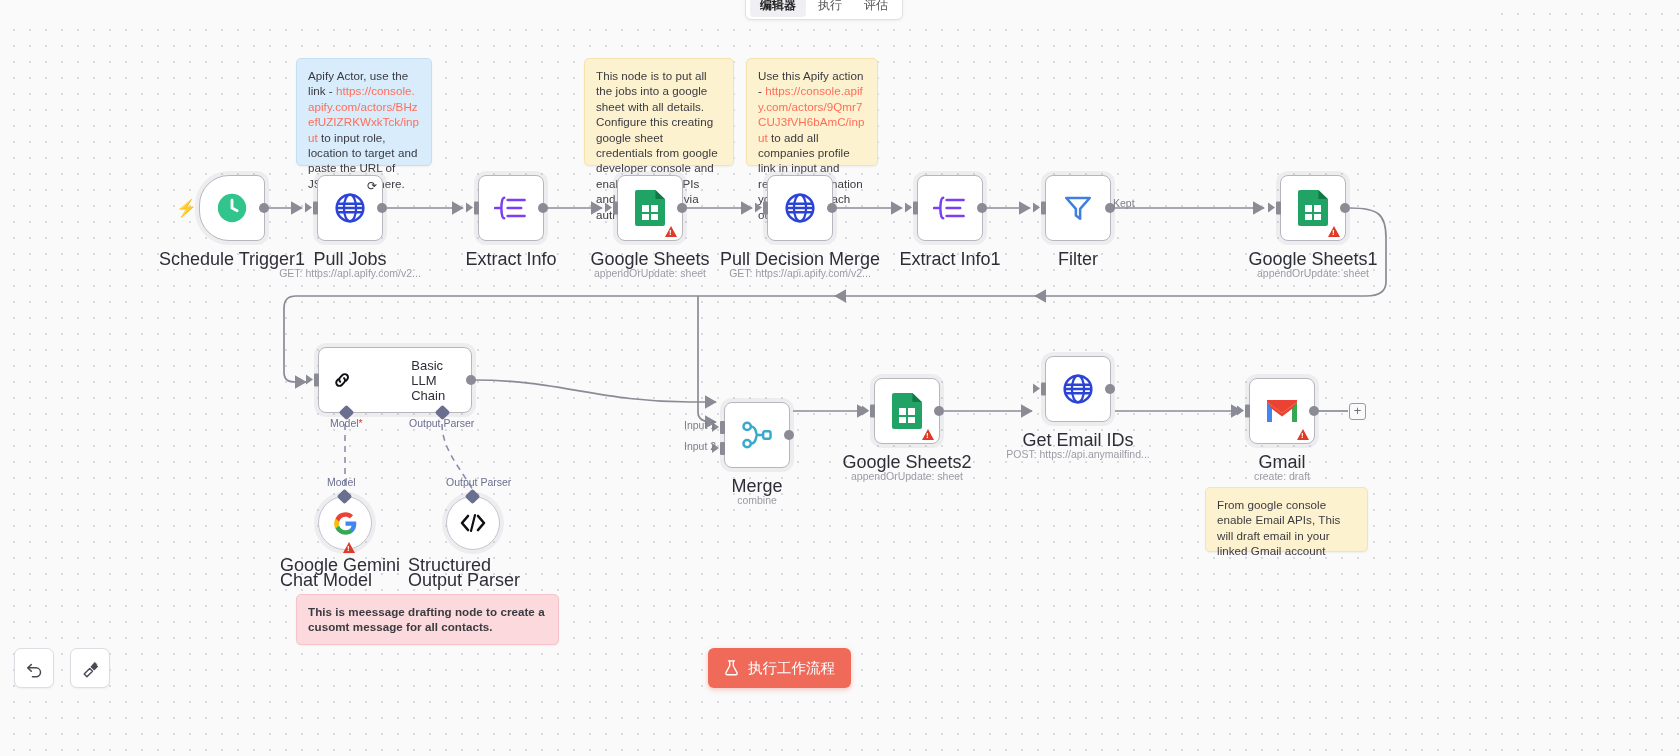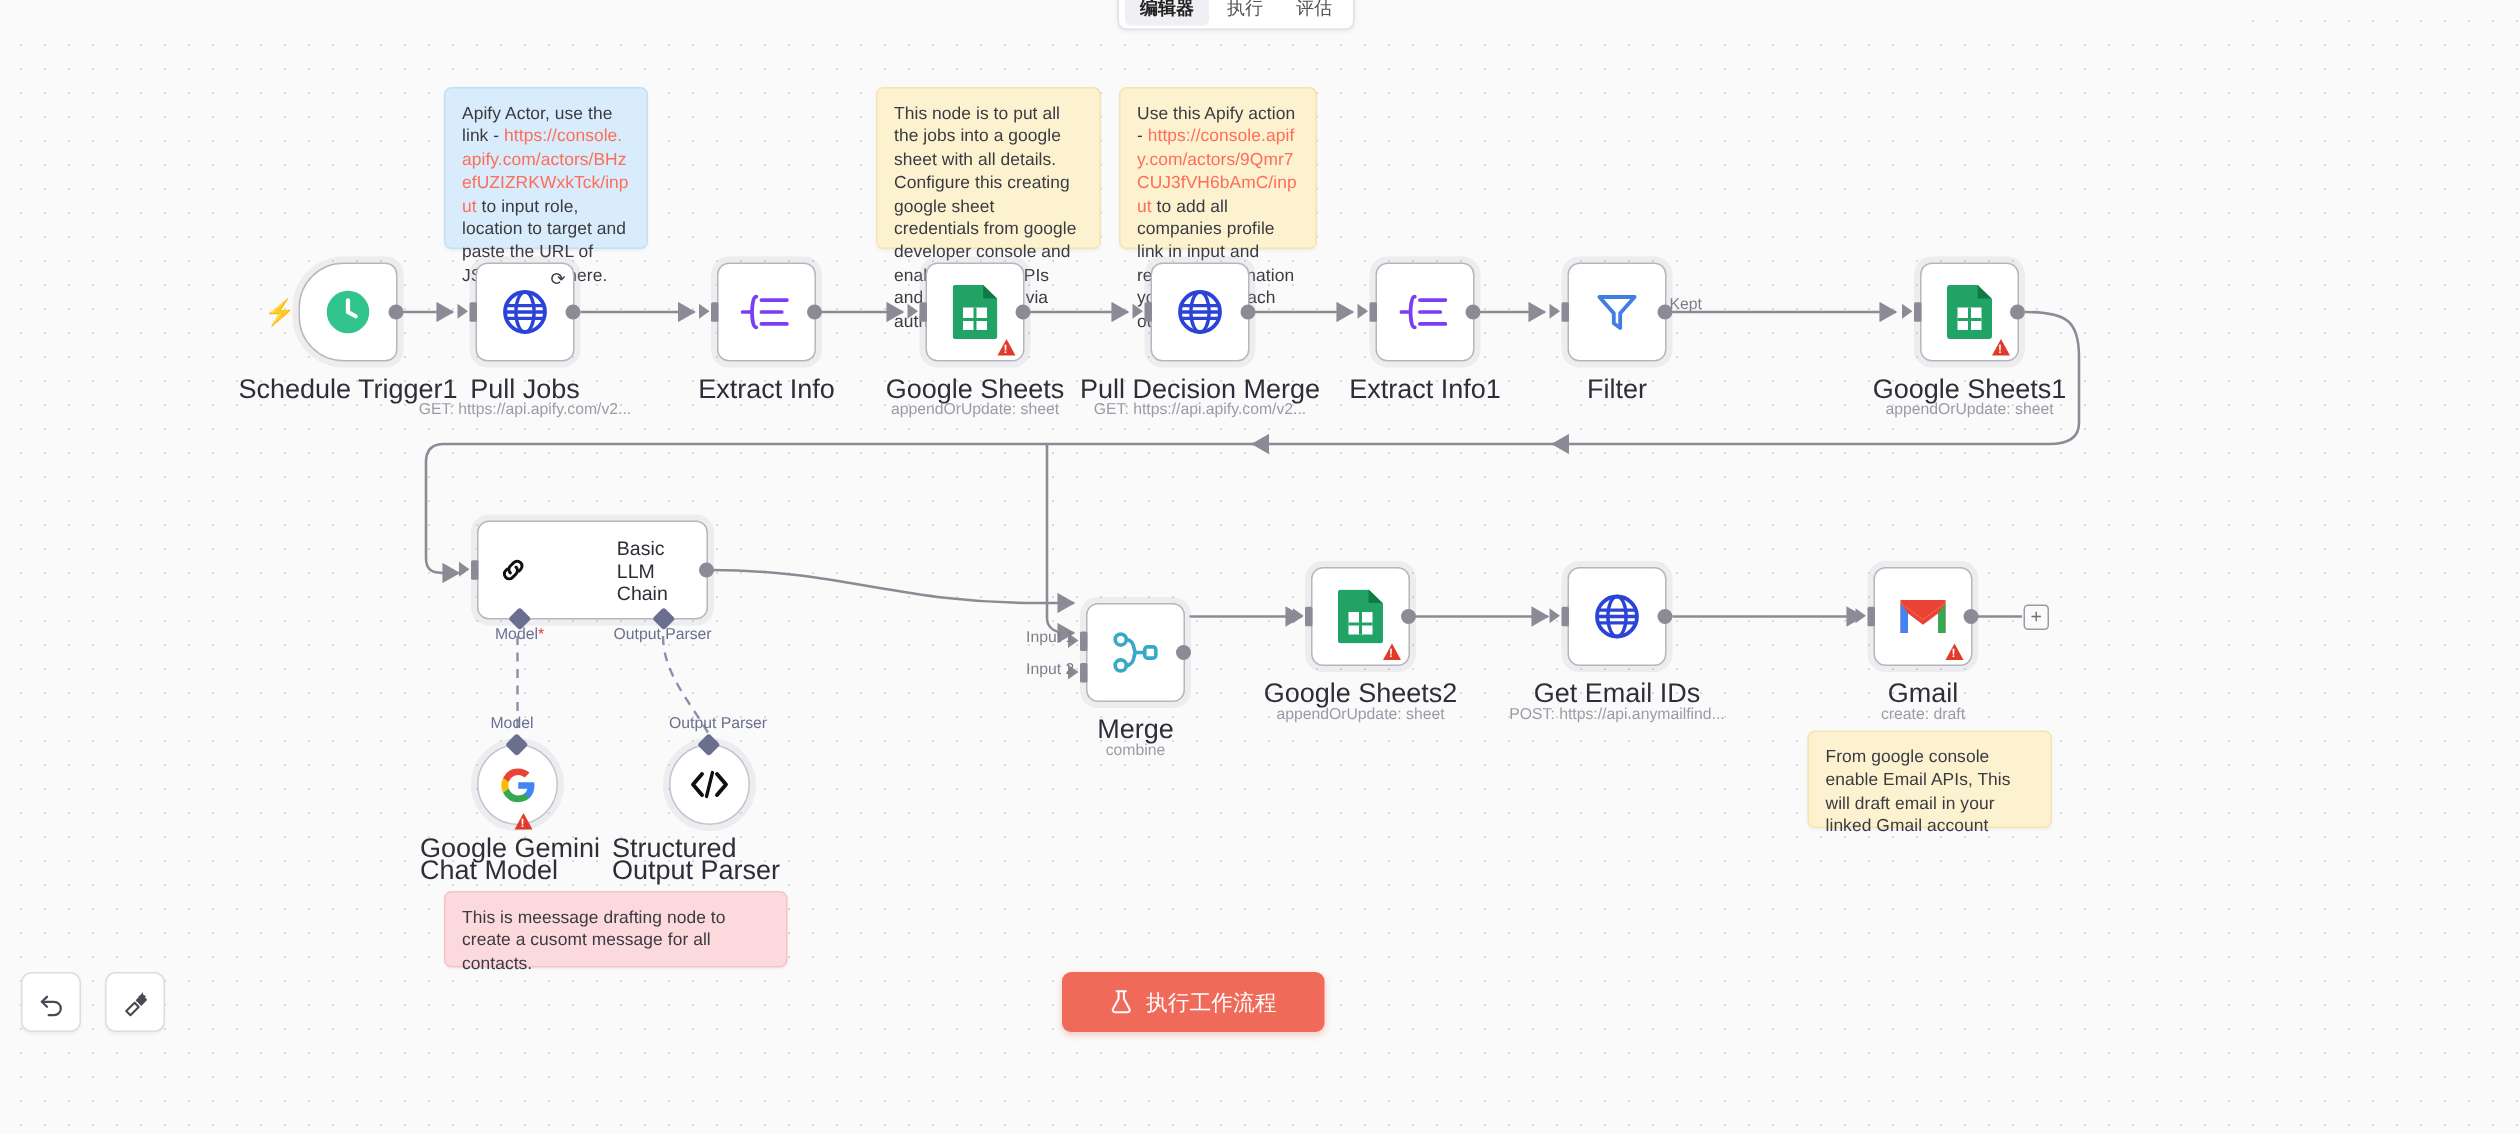--- a/index.html
+++ b/index.html
@@ -148,21 +148,21 @@
     position: absolute; z-index: 20; width: 40px; height: 40px;
     background: #fff; border: 1px solid #dcdce3; border-radius: 7px;
     display: flex; align-items: center; justify-content: center;
     font-size: 17px; color: #4a4a55;
     box-shadow: 0 1px 2px rgba(0,0,0,.05);
   }
 
   
   .execbtn {
     position: absolute; z-index: 20; left: 708px; top: 648px;
-    height: 40px; padding: 0 32px; background: #f06a5a;
+    height: 40px; padding: 0 16px; background: #f06a5a;
     border-radius: 6px; color: #fff; font-size: 14.5px; font-weight: 500;
     display: flex; align-items: center; gap: 9px;
     box-shadow: 0 2px 5px rgba(240,106,90,.35);
   }
   .execbtn .ficon { font-size: 14px; }
 
   
   .gs { width: 30px; height: 36px; position: relative; }
   .gs .pg {
     position: absolute; inset: 0; background: #21a366; border-radius: 2px;
@@ -242,21 +242,21 @@
 
   <div class="sticky yellow" style="left:746px; top:58px; width:132px; height:108px;">
     <span>Use this Apify action - </span><span class="lnk">https://console.apify.com/actors/9Qmr7CUJ3fVH6bAmC/input</span><span> to add all companies profile link in input and relevant designation you want to reach out.</span>
   </div>
 
 
   <div class="sticky yellow" style="left:1205px; top:487px; width:163px; height:65px;">
     <span>From google console enable Email APIs, This will draft email in your linked Gmail account</span>
   </div>
 
-  <div class="sticky pink" style="left:296px; top:594px; width:229px; height:51px;">
+  <div class="sticky pink" style="left:296px; top:594px; width:263px; height:51px;font-weight:bold;">
     <span>This is meessage drafting node to create a cusomt message for all contacts.</span>
   </div>
 
   <div class="node" style="left:199px; top:175px;">
     <div class="nbox trigger">
       <div class="bolt">⚡</div>
       <svg width="34" height="34" viewBox="0 0 24 24">
         <circle cx="12" cy="12" r="10" fill="#31c48d"></circle>
         <path d="M12 6.5 L12 12 L15.6 14" stroke="#fff" stroke-width="2" fill="none" stroke-linecap="round"></path>
       </svg>
@@ -434,21 +434,21 @@
           <div class="grid"></div>
       </div>
       <div class="warn"></div>
       <div class="port-in"></div>
       <div class="port-out"></div>
     </div>
     <div class="nlabel">Google Sheets2</div>
     <div class="nsub">appendOrUpdate: sheet</div>
   </div>
 
-  <div class="node" style="left:1045px; top:378px;">
+  <div class="node" style="left:1045px; top:356px;">
     <div class="nbox">
       <svg width="34" height="34" viewBox="0 0 24 24">
         <circle cx="12" cy="12" r="9.4" fill="none" stroke="#2b44d6" stroke-width="1.8"></circle>
         <ellipse cx="12" cy="12" rx="4.3" ry="9.4" fill="none" stroke="#2b44d6" stroke-width="1.6"></ellipse>
         <path d="M2.8 9 H21.2 M2.8 15 H21.2 M2.6 12 H21.4" stroke="#2b44d6" stroke-width="1.6"></path>
       </svg>
       <div class="port-in"></div>
       <div class="port-out"></div>
     </div>
     <div class="nlabel">Get Email IDs</div>

